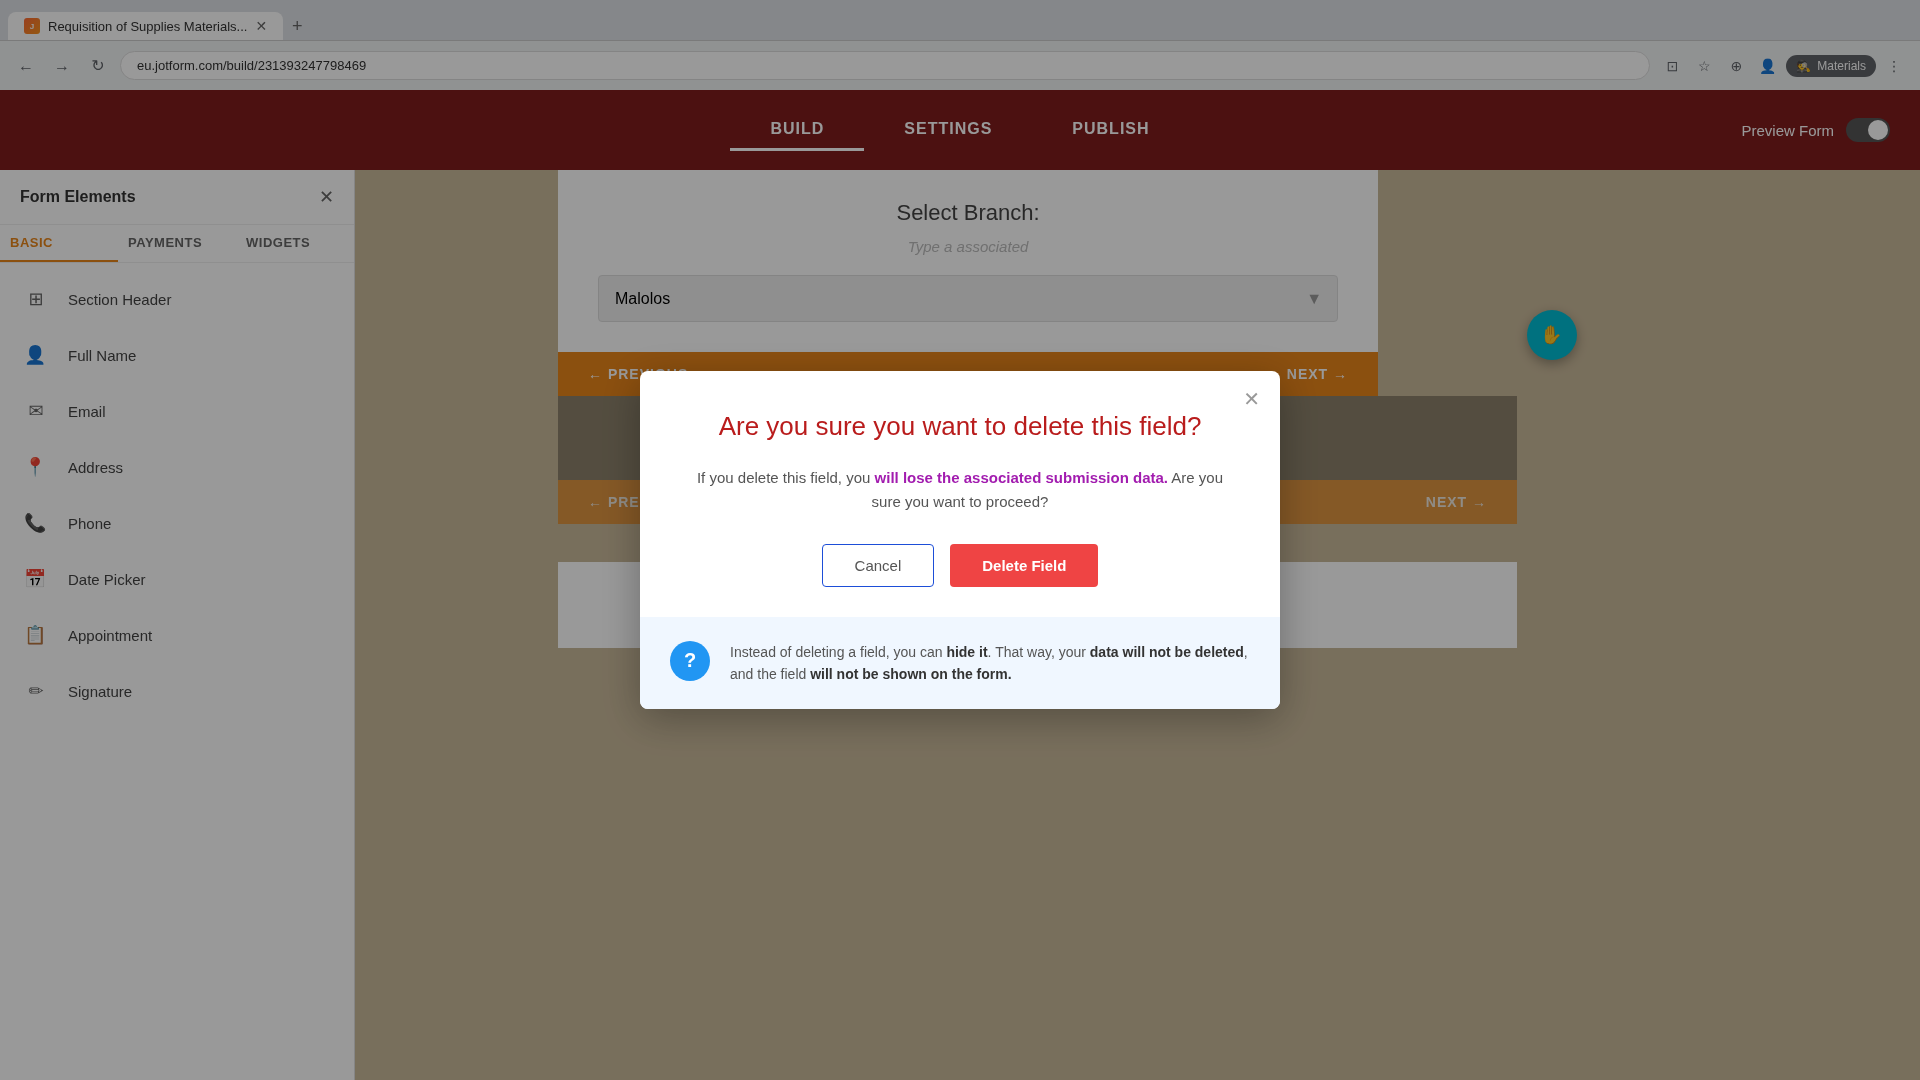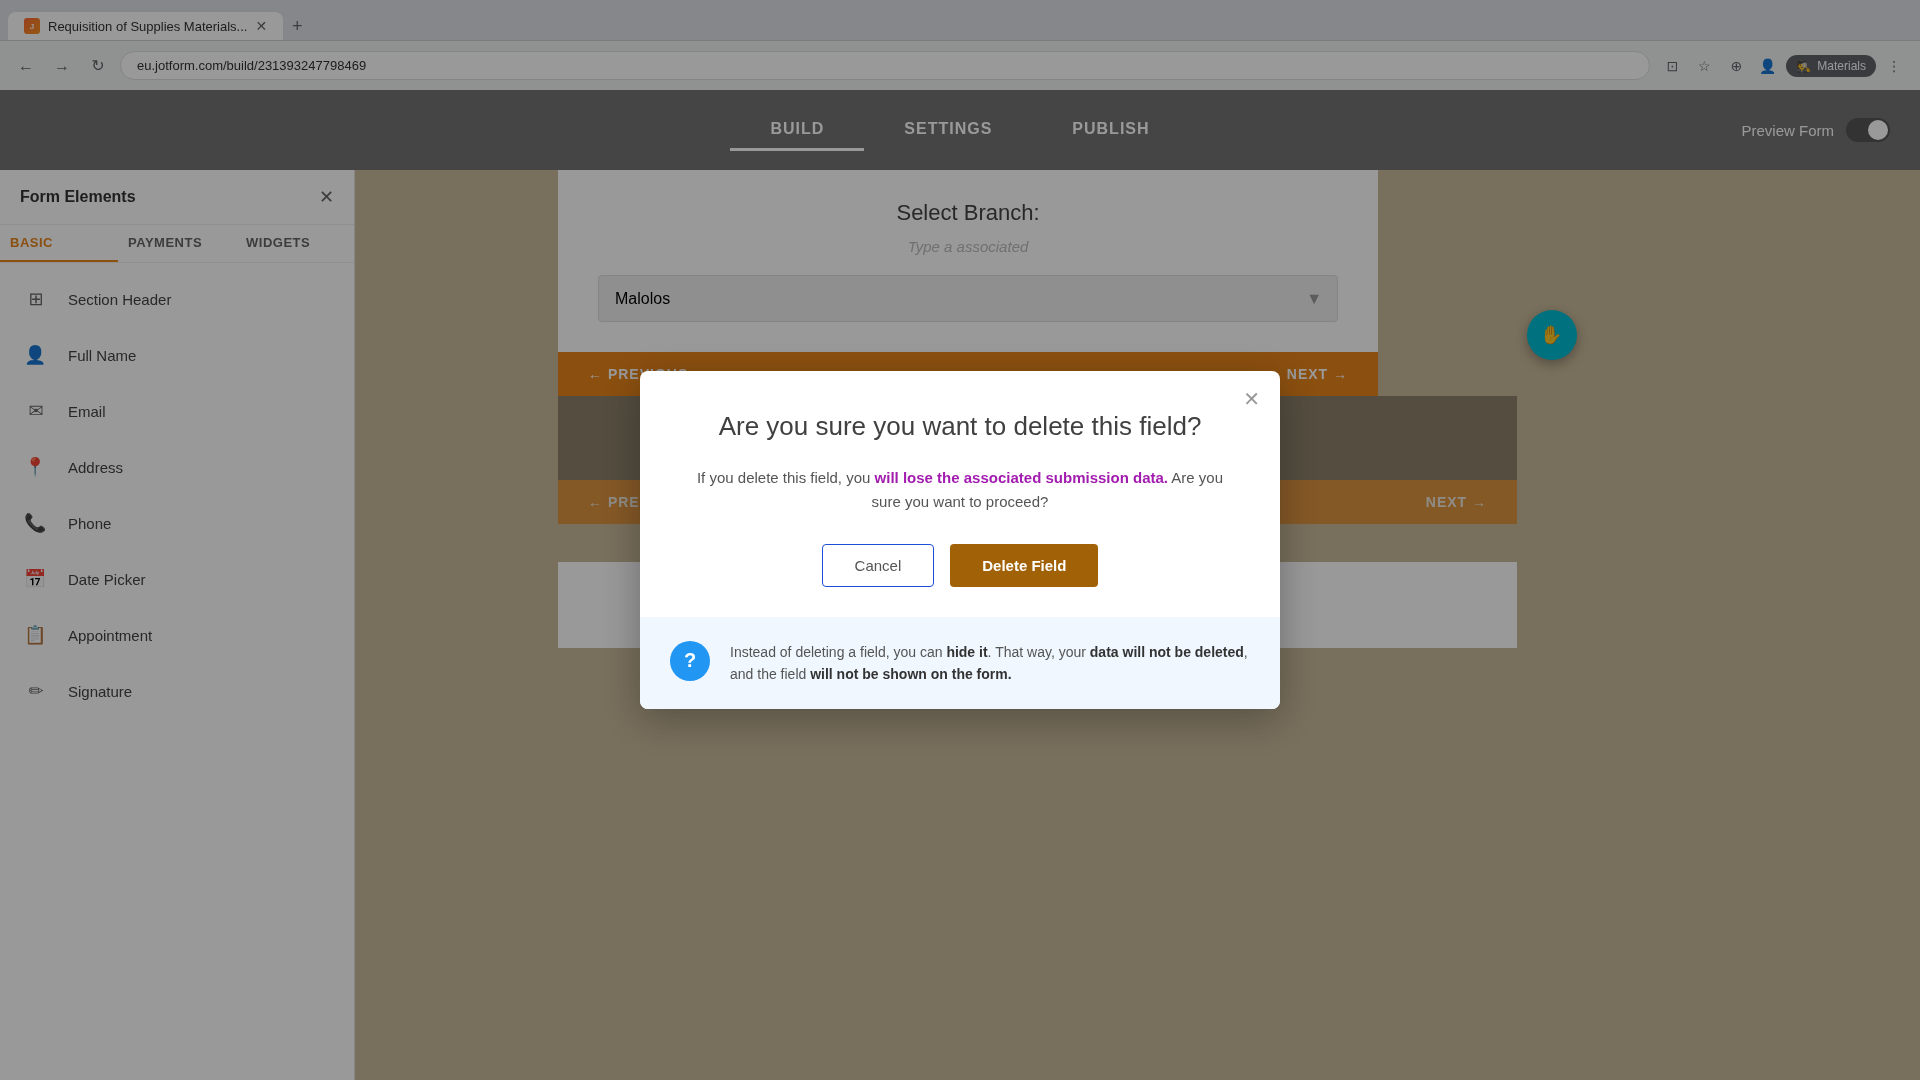--- a/index.html
+++ b/index.html
@@ -17,21 +17,21 @@
     .nav-btn { width: 28px; height: 28px; background: transparent; border: none; color: #5f6368; cursor: pointer; font-size: 16px; display: flex; align-items: center; justify-content: center; border-radius: 50%; }
     .address-bar { flex: 1; background: white; border: 1px solid #ddd; border-radius: 20px; padding: 6px 16px; font-size: 13px; color: #333; display: flex; align-items: flex-end; }
     .toolbar-icons { display: flex; gap: 4px; align-items: center; }
     .toolbar-icon-btn { width: 28px; height: 28px; background: transparent; border: none; color: #5f6368; cursor: pointer; font-size: 14px; display: flex; align-items: center; justify-content: center; border-radius: 50%; }
     .incognito-badge { background: #5f6368; color: white; padding: 4px 10px; border-radius: 12px; font-size: 12px; display: flex; align-items: center; gap: 6px; }
 
     
     .app-layout { display: flex; height: 990px; position: relative; }
 
     
-    .app-header { position: absolute; top: 0; left: 0; right: 0; height: 80px; background: #737373; display: flex; align-items: center; justify-content: center; z-index: 10; }
+    .app-header { position: absolute; top: 0; left: 0; right: 0; height: 80px; background: #7f1d1d; display: flex; align-items: center; justify-content: center; z-index: 10; }
     .app-header-nav { display: flex; gap: 0; align-items: center; }
     .nav-tab { padding: 10px 40px; color: white; font-size: 16px; font-weight: 600; letter-spacing: 1px; cursor: pointer; border-bottom: 3px solid transparent; }
     .nav-tab.active { border-bottom: 3px solid white; }
     .preview-form-toggle { position: absolute; right: 30px; display: flex; align-items: center; gap: 12px; color: white; font-size: 15px; font-weight: 500; }
     .toggle-switch { width: 44px; height: 24px; background: #555; border-radius: 12px; position: relative; cursor: pointer; }
     .toggle-switch::after { content: ''; position: absolute; width: 20px; height: 20px; background: white; border-radius: 50%; top: 2px; right: 2px; transition: 0.2s; }
 
     
     .sidebar { width: 355px; background: white; height: 990px; padding-top: 80px; border-right: 1px solid #e0e0e0; position: relative; z-index: 5; display: flex; flex-direction: column; }
     .sidebar-header { display: flex; justify-content: space-between; align-items: center; padding: 16px 20px; border-bottom: 1px solid #eee; }
@@ -71,26 +71,26 @@
     .form-action-row { display: flex; justify-content: center; gap: 20px; padding: 20px; background: rgba(0,0,0,0.3); }
     .form-action-btn { width: 44px; height: 44px; border-radius: 50%; display: flex; align-items: center; justify-content: center; cursor: pointer; color: white; font-size: 18px; }
     .form-action-settings { background: #555; }
     .form-action-delete { background: #cc3333; }
 
     
     .modal-overlay { position: fixed; top: 0; left: 0; right: 0; bottom: 0; background: rgba(0,0,0,0.4); z-index: 100; display: flex; align-items: center; justify-content: center; }
     .modal { background: white; border-radius: 8px; width: 640px; box-shadow: 0 10px 40px rgba(0,0,0,0.3); overflow: hidden; }
     .modal-top { padding: 40px 50px 30px; position: relative; }
     .modal-close { position: absolute; top: 16px; right: 20px; font-size: 20px; color: #999; cursor: pointer; background: none; border: none; }
-    .modal-title { font-size: 26px; color: #404040; margin-bottom: 24px; text-align: center; font-weight: 400; }
+    .modal-title { font-size: 26px; color: #b91c1c; margin-bottom: 24px; text-align: center; font-weight: 400; }
     .modal-body { font-size: 15px; color: #555; text-align: center; line-height: 1.6; margin-bottom: 30px; }
     .modal-body strong { font-weight: 700; color: #a21caf; }
     .modal-buttons { display: flex; gap: 16px; justify-content: center; }
     .btn-cancel { padding: 12px 32px; border: 1px solid #1d4ed8; background: white; border-radius: 4px; font-size: 15px; color: #555; cursor: pointer; }
-    .btn-delete { padding: 12px 32px; background: #a16207; border: none; border-radius: 4px; font-size: 15px; color: white; cursor: pointer; font-weight: 600; }
+    .btn-delete { padding: 12px 32px; background: #ef4444; border: none; border-radius: 4px; font-size: 15px; color: white; cursor: pointer; font-weight: 600; }
     .modal-bottom { background: #f0f7ff; padding: 24px 30px; display: flex; align-items: flex-start; gap: 20px; }
     .modal-hint-icon { width: 40px; height: 40px; border-radius: 50%; background: #2196f3; display: flex; align-items: center; justify-content: center; color: white; font-size: 20px; font-weight: 700; flex-shrink: 0; }
     .modal-hint-text { font-size: 14px; color: #555; line-height: 1.6; }
     .modal-hint-text strong { font-weight: 700; color: #333; }
 
     
     .pagination-dots { display: flex; gap: 6px; justify-content: center; padding: 10px; }
     .dot { width: 8px; height: 8px; border-radius: 50%; background: #ccc; }
     .dot.active { background: #666; }
   </style>

